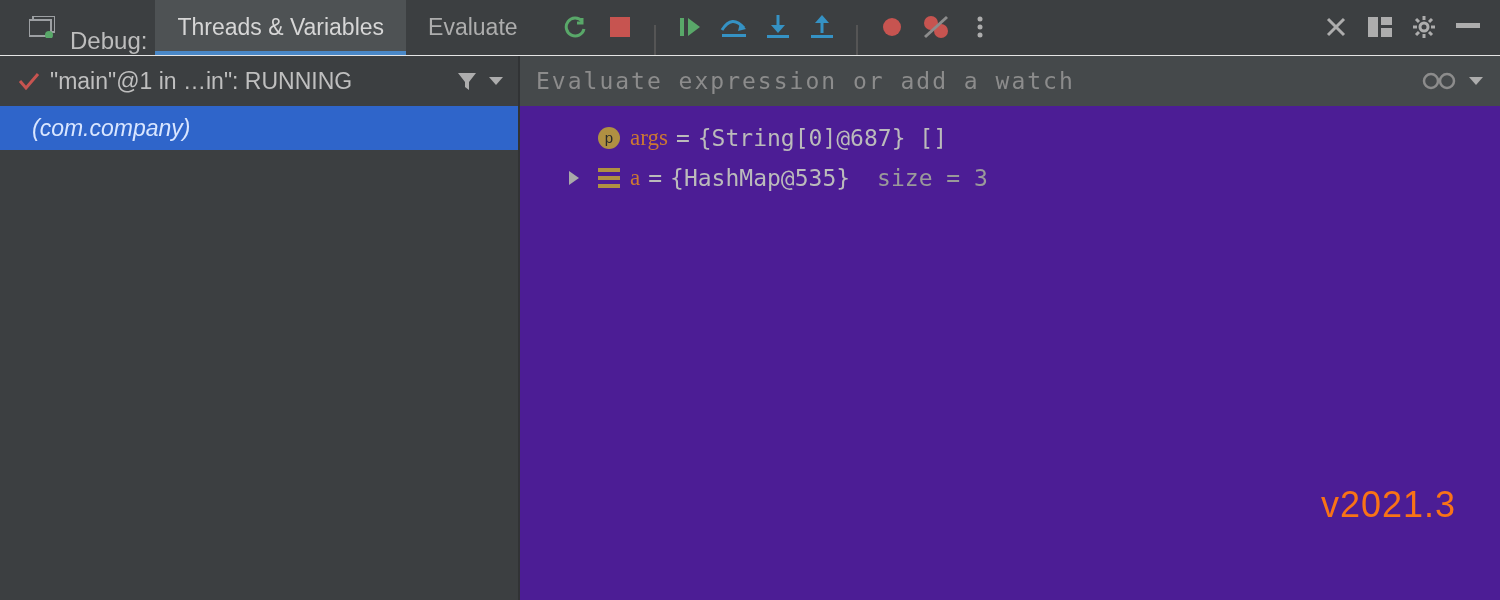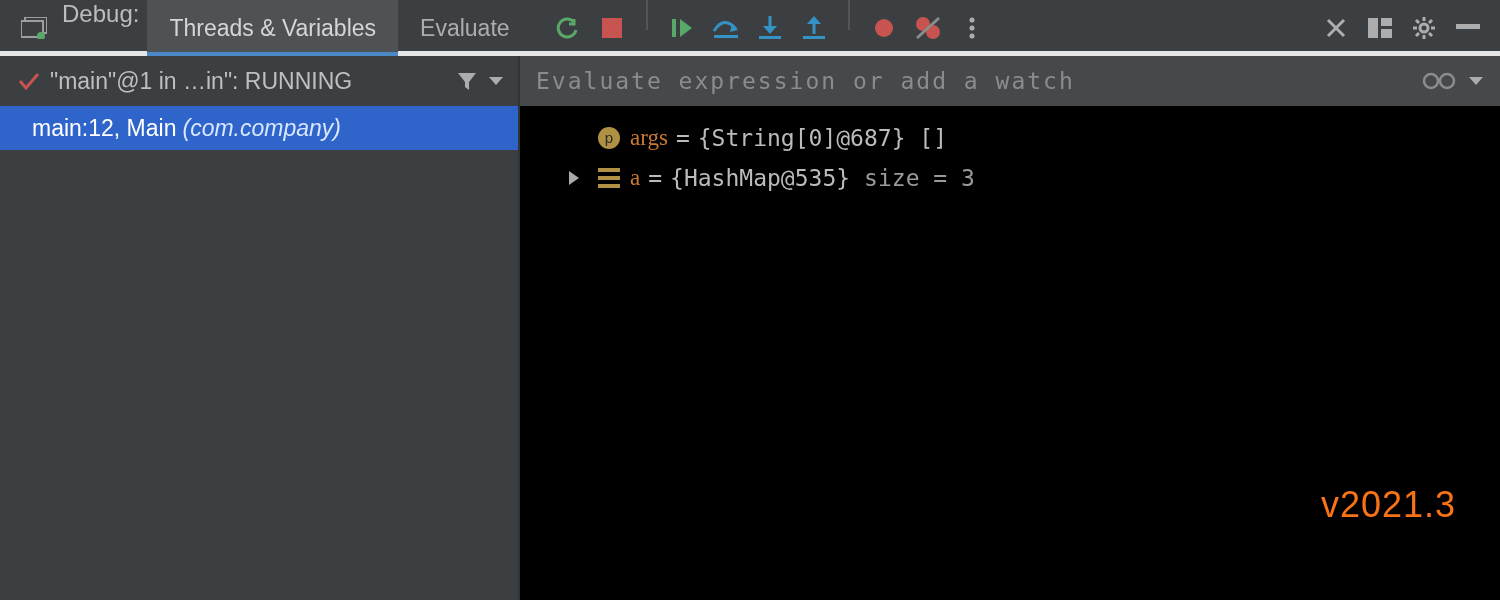--- a/index.html
+++ b/index.html
@@ -10,24 +10,24 @@
     font-family: "Segoe UI", Arial, sans-serif;
     font-size: 23px;
     color: #bbbbbb;
     overflow: hidden;
     position: relative;
   }
   
   .toolbar {
     height: 56px;
     display: flex;
-    align-items: flex-start;
-    padding: 0 10px 0 12px;
+    align-items: flex-end;
+    padding: 0 10px 0 20px;
     background: #3c3f41;
-    border-bottom: 5px solid #e5e5e5;
+    border-bottom: 1px solid #e5e5e5;
   }
   .tool-icon {
     width: 44px;
     height: 56px;
     display: flex;
     align-items: center;
     justify-content: center;
     cursor: pointer;
   }
   .tool-icon svg { display:block; }
@@ -94,21 +94,21 @@
     background: #2f65ca;
     color: #ffffff;
     font-size: 23px;
     gap: 6px;
   }
   .frame-pkg { font-style: italic; color: #d9e6ff; }
   .right {
     flex: 1;
     display: flex;
     flex-direction: column;
-    background: #000000;
+    background: #4c1d95;
   }
   .eval-row {
     height: 50px;
     display: flex;
     align-items: center;
     padding: 0 16px;
     background: #45494b;
     color: #808080;
     font-size: 23px;
     letter-spacing: 1px;
@@ -141,21 +141,21 @@
     display:flex; align-items:center; justify-content:center;
     color: #aaaaaa;
   }
   .var-icon {
     width: 26px; height: 26px;
     display:flex; align-items:center; justify-content:center;
   }
   .var-name-p { color: #cc7832; font-family: Liberation Serif, serif; }
   .var-eq { color: #bbbbbb; }
   .var-val { color: #bbbbbb; }
-  .var-extra { color: #9a9a9a; margin-left: 6px; }
+  .var-extra { color: #9a9a9a; margin-left: 19px; }
   .version {
     position: absolute;
     right: 44px;
     bottom: 74px;
     font-size: 36px;
     color: #f97316;
     letter-spacing: 1px;
   }
 </style>
 </head>
@@ -291,21 +291,20 @@
       <span class="thread-text">"main"@1 in …in": RUNNING</span>
       <svg width="22" height="22" viewBox="0 0 22 22" style="cursor:pointer">
         <path d="M2 3 L20 3 L13 12 L13 20 L9 17 L9 12 Z" fill="#adadad"></path>
       </svg>
       <svg width="16" height="12" viewBox="0 0 16 12" style="cursor:pointer">
         <path d="M1 2 L8 10 L15 2 Z" fill="#adadad"></path>
       </svg>
     </div>
 
     <div class="frame-row">
-      <span>main:12, Main</span>
       <span class="frame-pkg">(com.company)</span>
     </div>
   </div>
 
   <div class="right">
     <div class="eval-row">
       <input class="eval-input" type="text" placeholder="Evaluate expression or add a watch" style="">
       <svg width="34" height="18" viewBox="0 0 34 18" style="cursor:pointer">
         <circle cx="9" cy="9" r="7" fill="none" stroke="#8c8c8c" stroke-width="2.5"></circle>
         <circle cx="25" cy="9" r="7" fill="none" stroke="#8c8c8c" stroke-width="2.5"></circle>

